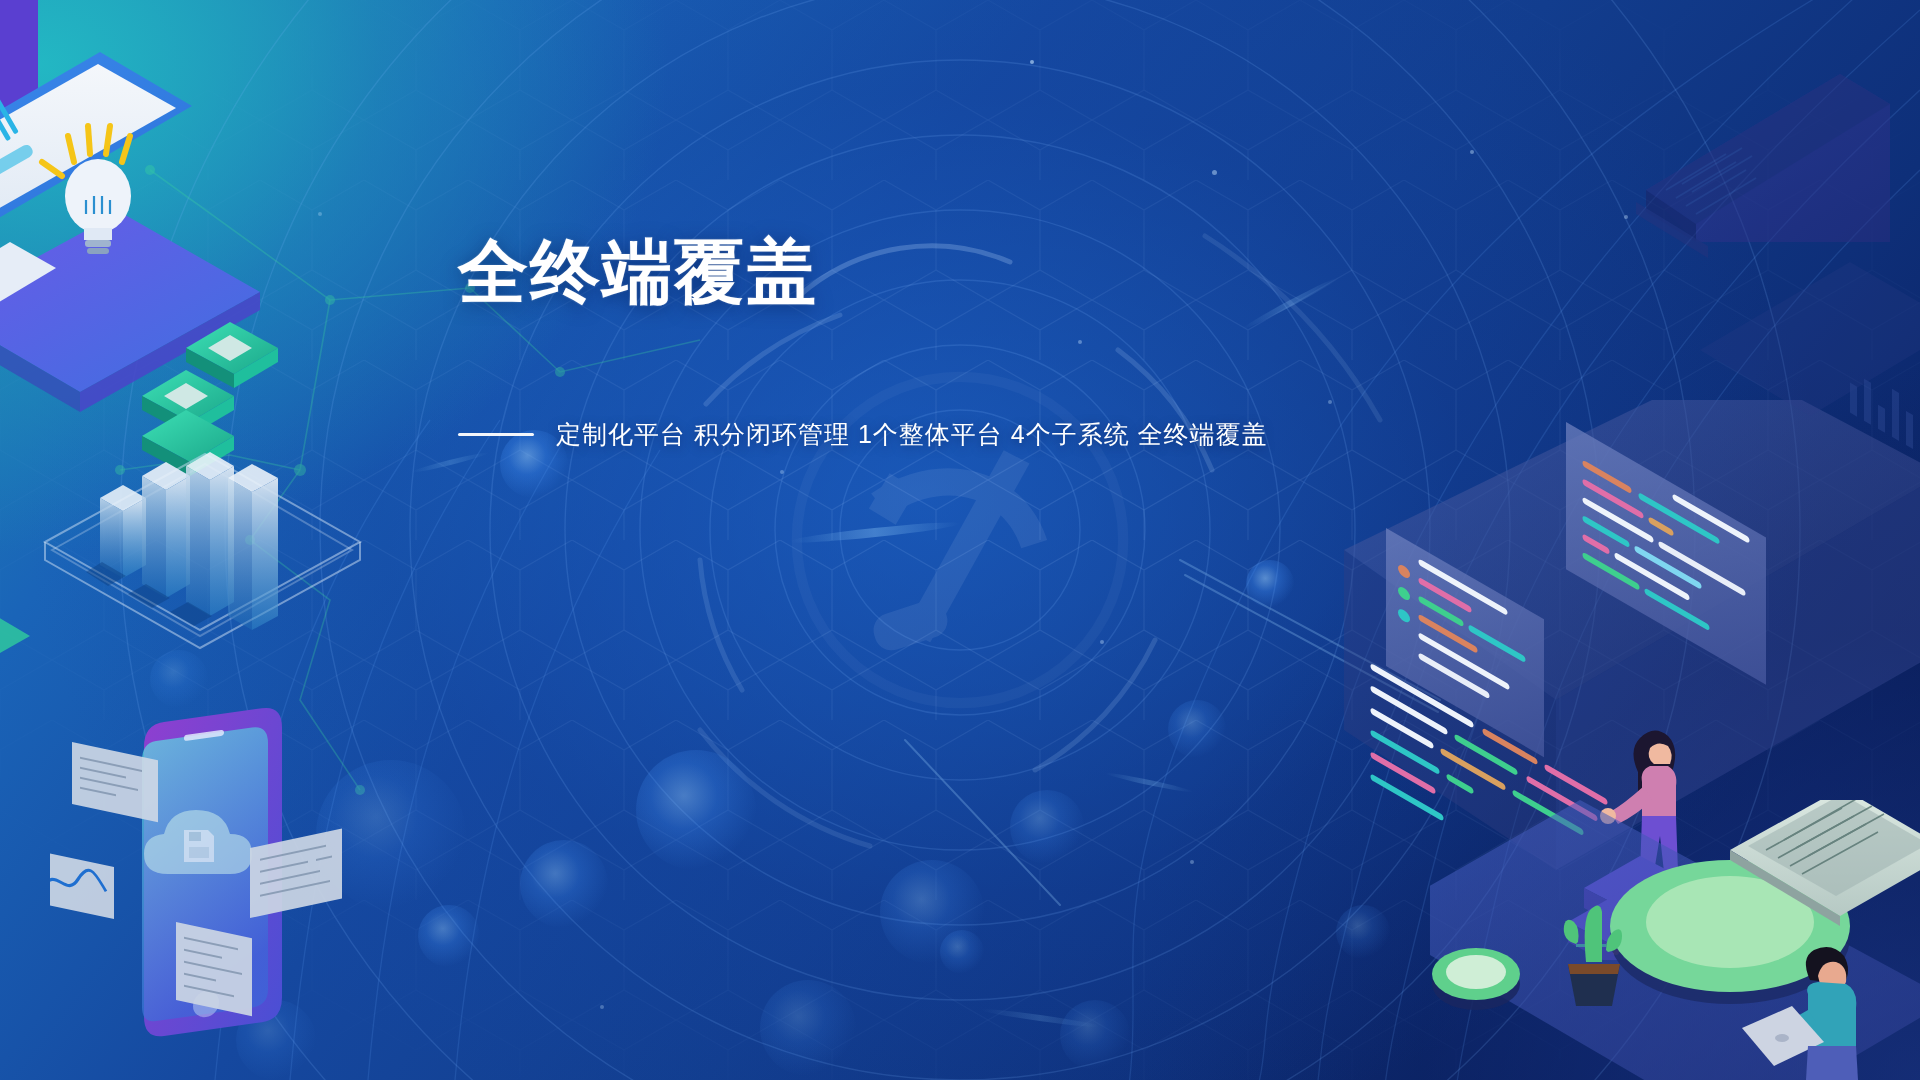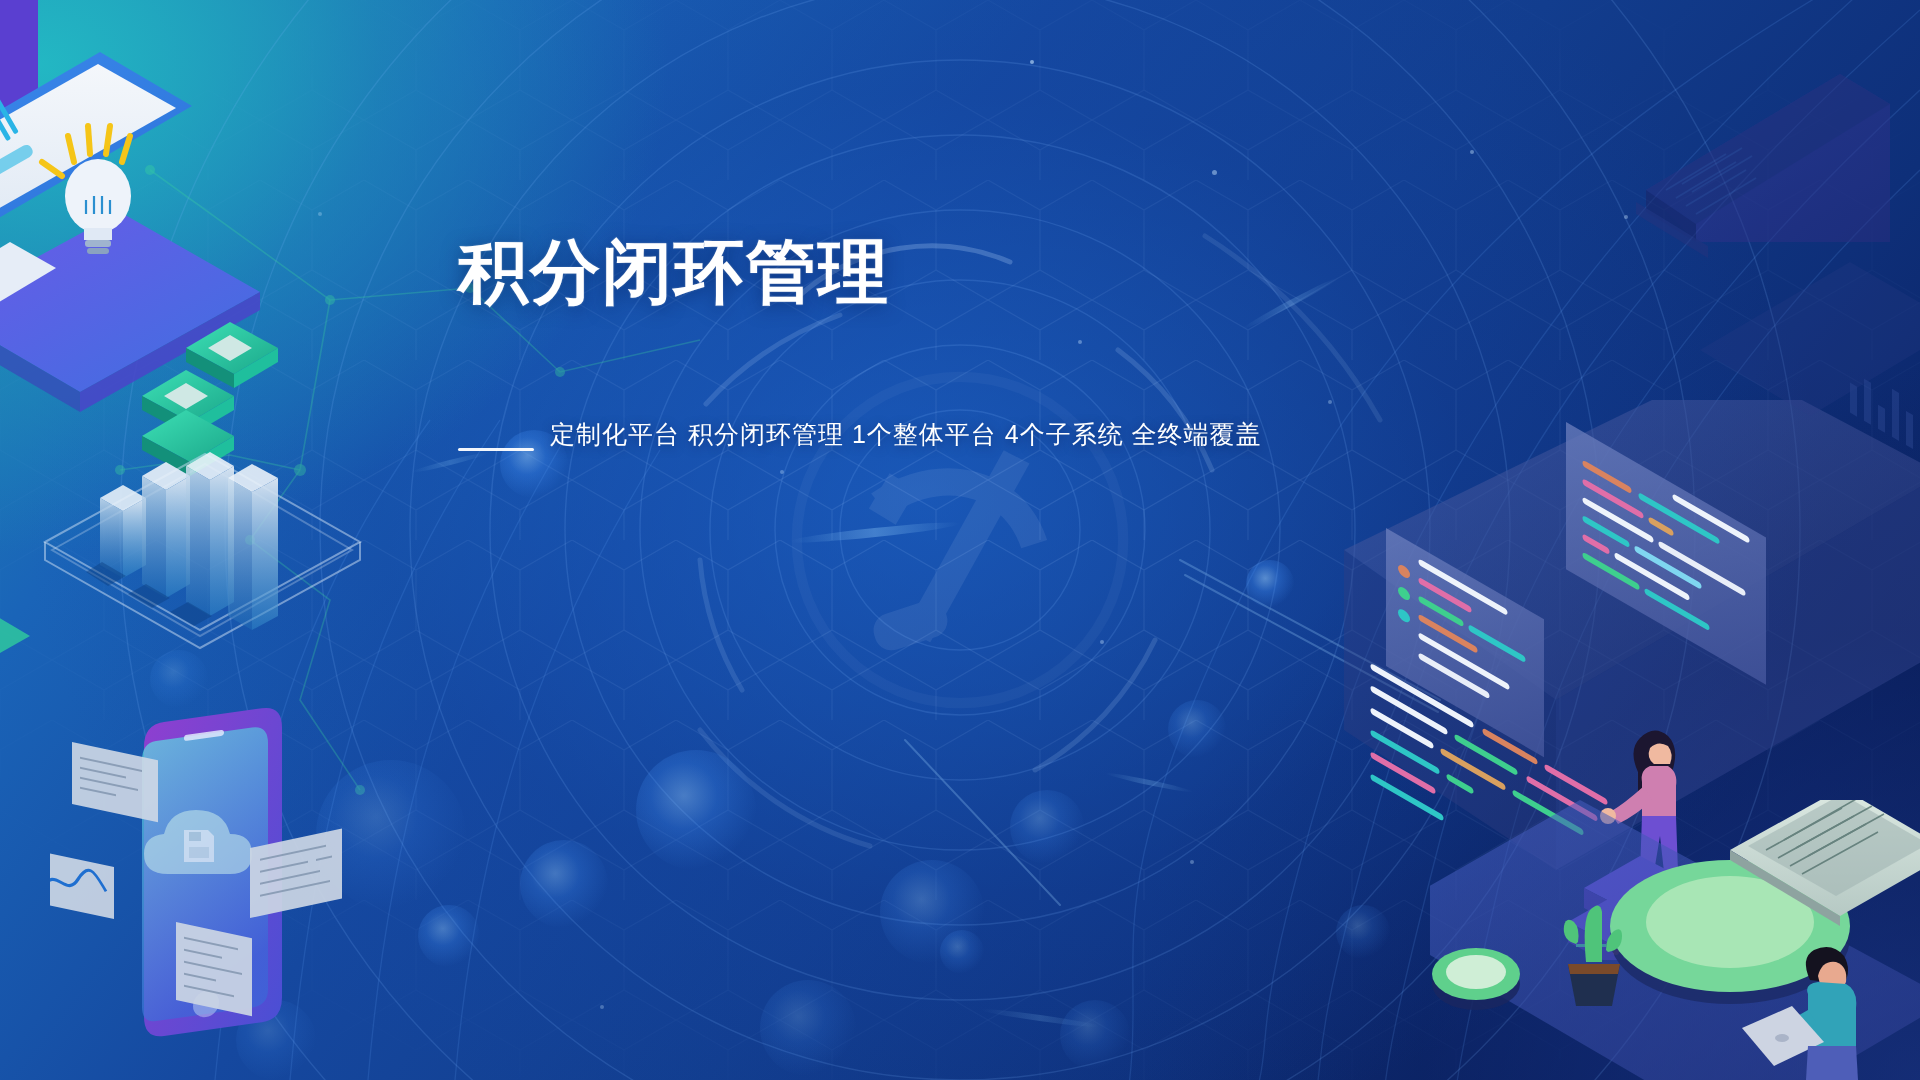--- a/index.html
+++ b/index.html
@@ -49,21 +49,21 @@
 
   .page-title{
     font-size:70px; line-height:1.04; font-weight:bold; color:#ffffff;
     letter-spacing:2px;
     text-shadow:0 3px 18px rgba(0,30,90,.55), 0 0 2px rgba(255,255,255,.35);
     white-space:nowrap;
   }
 
   .subtitle-row{
     position:absolute; left:458px; top:418px;
-    display:flex; align-items:flex-end; gap:16px; white-space:nowrap;
+    display:flex; align-items:center; gap:22px; white-space:nowrap;
   }
   .sub-dash{ width:76px; height:3px; background:#ffffff; opacity:.95; border-radius:2px; }
   .subtitle-text{
     font-size:25px; color:#ffffff; letter-spacing:1px; font-weight:500;
     text-shadow:0 2px 10px rgba(0,25,80,.5);
   }
 
   
   .ill-left { position:absolute; left:-70px; top:-20px; width:560px; height:560px; }
   .ill-leftlow { position:absolute; left:-10px; top:430px; width:420px; height:470px; }
@@ -652,21 +652,21 @@
         <rect x="164" y="54" width="7" height="42" transform="skewY(30)"></rect>
         <rect x="178" y="72" width="7" height="24" transform="skewY(30)"></rect>
         <rect x="192" y="48" width="7" height="48" transform="skewY(30)"></rect>
         <rect x="206" y="62" width="7" height="34" transform="skewY(30)"></rect>
         <rect x="220" y="40" width="7" height="56" transform="skewY(30)"></rect>
       </g>
     </svg>
   </div>
 
   <div class="text-block">
-    <h1 class="page-title">积分闭环管理</h1>
+    <h1 class="page-title">全终端覆盖</h1>
   </div>
 
   <div class="subtitle-row">
     <span class="sub-dash"></span>
     <span class="subtitle-text">定制化平台  积分闭环管理  1个整体平台  4个子系统  全终端覆盖</span>
   </div>
 
 </div>
 
 </body></html>

